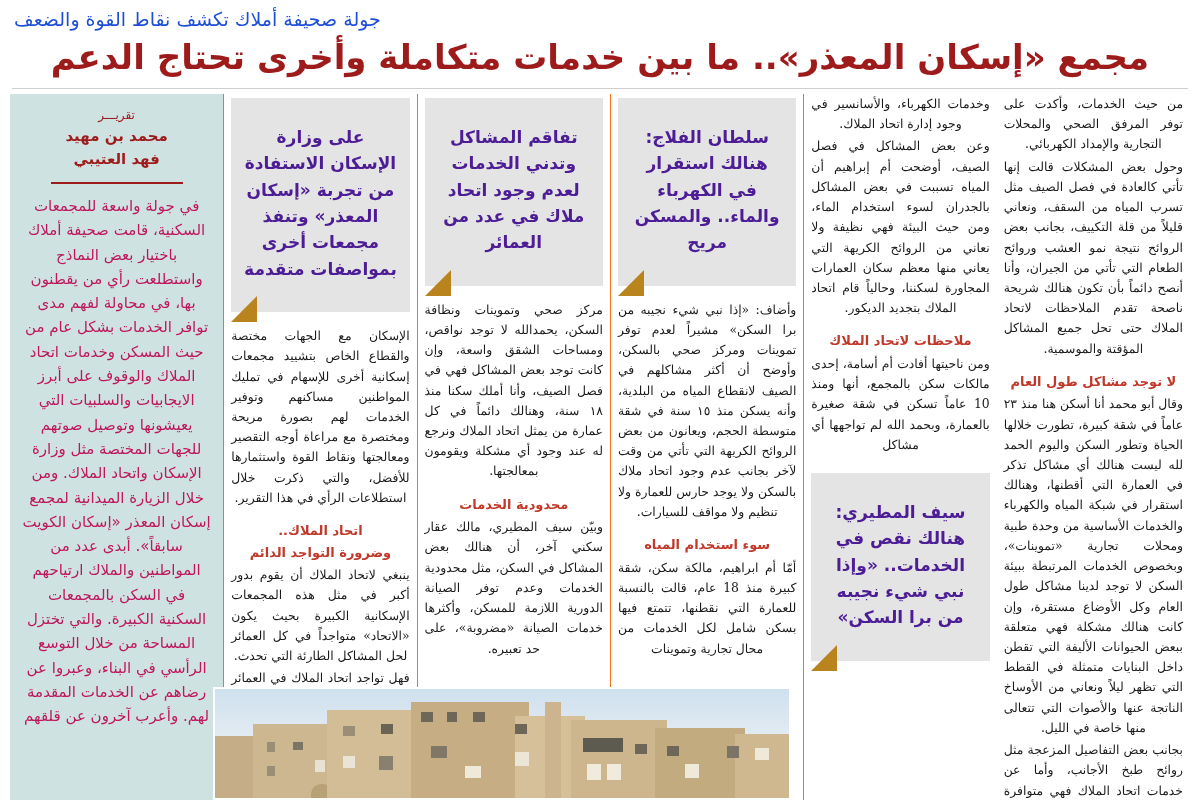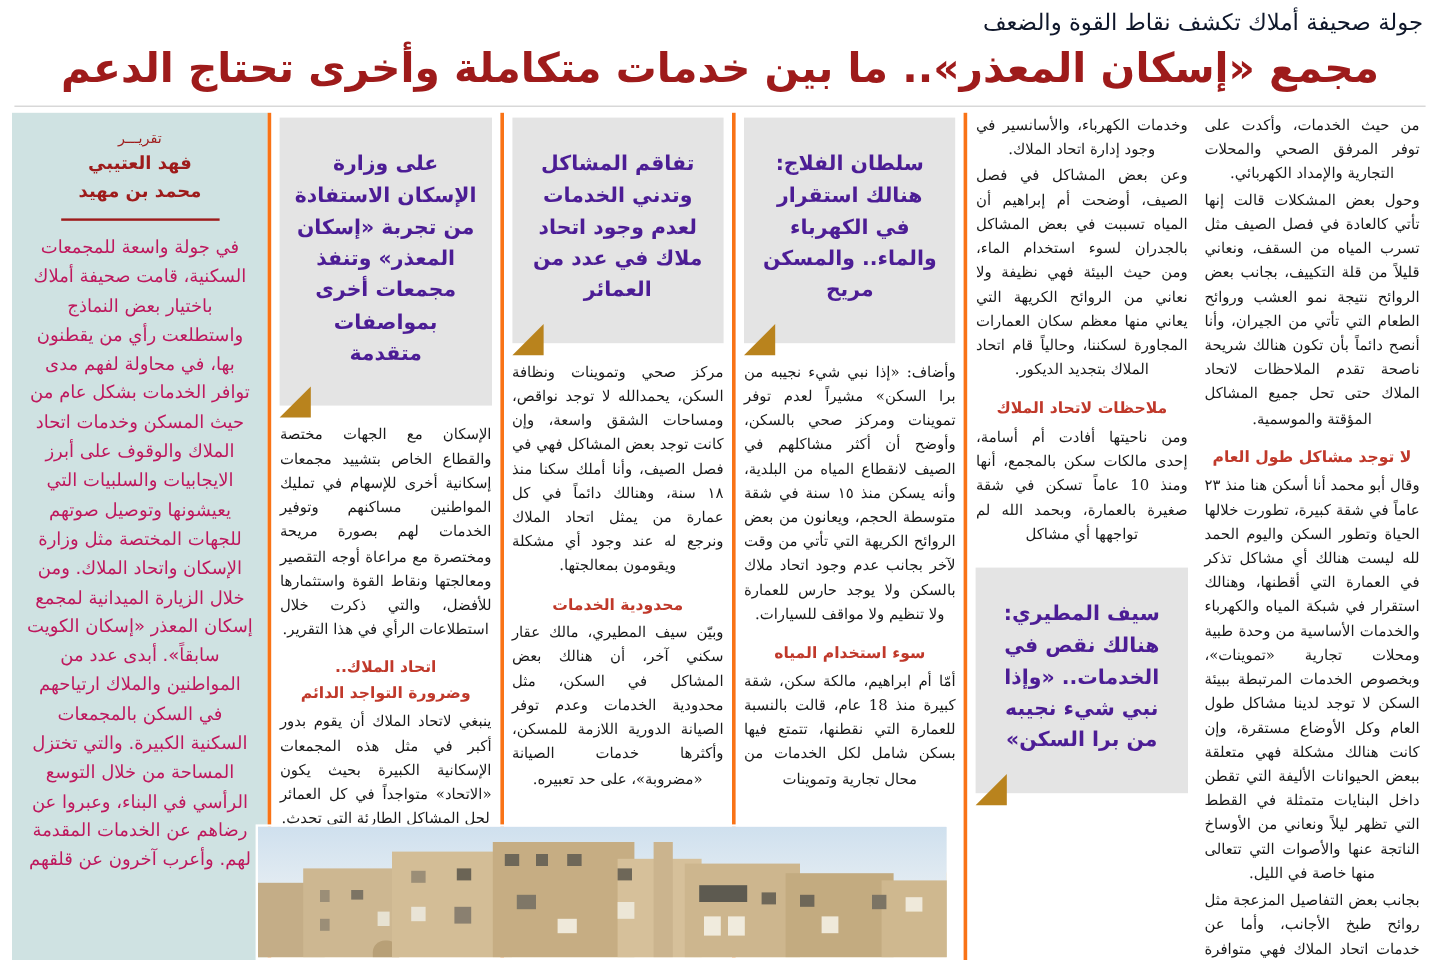--- a/index.html
+++ b/index.html
@@ -9,23 +9,23 @@
     background:#ffffff;
     font-family:"DejaVu Sans","Liberation Sans",sans-serif;
     overflow:hidden;
     position:relative;
   }
   .page{position:relative;width:1200px;height:800px;}
 
   
   .kicker{
     position:absolute;top:8px;right:14px;left:14px;
-    text-align:right;
+    text-align:left;
     font-size:19px;
-    color:#0f172a;
+    color:#1d4ed8;
     letter-spacing:0px;
     font-family:"DejaVu Sans","Liberation Sans",sans-serif;
   }
   .headline{
     position:absolute;top:36px;right:14px;left:14px;
     text-align:center;
     font-size:34px;
     font-weight:bold;
     color:#9e1b1b;
     line-height:1.25;
@@ -40,21 +40,21 @@
   .cols{
     position:absolute;top:94px;left:10px;right:10px;bottom:0;
     display:flex;flex-direction:row-reverse;
     gap:0px;
   }
   .col{
     position:relative;
     width:195px;
     padding:0 7px;
     box-sizing:border-box;
-    border-left:3px solid #f97316;
+    border-left:1px solid #f97316;
   }
   .col:last-child{border-left:none;}
 
   
   .col-report{
     width:215px;
     background:#cfe2e2;
     padding:14px 12px 0 12px;
     border-left:none;
   }
@@ -149,22 +149,22 @@
 <div class="page">
 
   <div class="kicker">جولة صحيفة أملاك تكشف نقاط القوة والضعف</div>
   <div class="headline">مجمع «إسكان المعذر».. ما بين خدمات متكاملة وأخرى تحتاج الدعم</div>
   <div class="rule-top"></div>
 
   <div class="cols">
 
     <div class="col col-report">
       <div class="label">تقريـــر</div>
+      <div class="byline">محمد بن مهيد</div>
       <div class="byline">فهد العتيبي</div>
-      <div class="byline">محمد بن مهيد</div>
       <div class="hr"></div>
       <div class="lede">في جولة واسعة للمجمعات السكنية، قامت صحيفة أملاك باختيار بعض النماذج واستطلعت رأي من يقطنون بها، في محاولة لفهم مدى توافر الخدمات بشكل عام من حيث المسكن وخدمات اتحاد الملاك والوقوف على أبرز الايجابيات والسلبيات التي يعيشونها وتوصيل صوتهم للجهات المختصة مثل وزارة الإسكان واتحاد الملاك. ومن خلال الزيارة الميدانية لمجمع إسكان المعذر «إسكان الكويت سابقاً». أبدى عدد من المواطنين والملاك ارتياحهم في السكن بالمجمعات السكنية الكبيرة. والتي تختزل المساحة من خلال التوسع الرأسي في البناء، وعبروا عن رضاهم عن الخدمات المقدمة لهم. وأعرب آخرون عن قلقهم</div>
     </div>
 
     <div class="col">
       <div class="quote">
         <span>على وزارة الإسكان الاستفادة من تجربة «إسكان المعذر» وتنفذ مجمعات أخرى بمواصفات متقدمة</span>
         <span class="fold"></span>
       </div>
       <div class="body">

